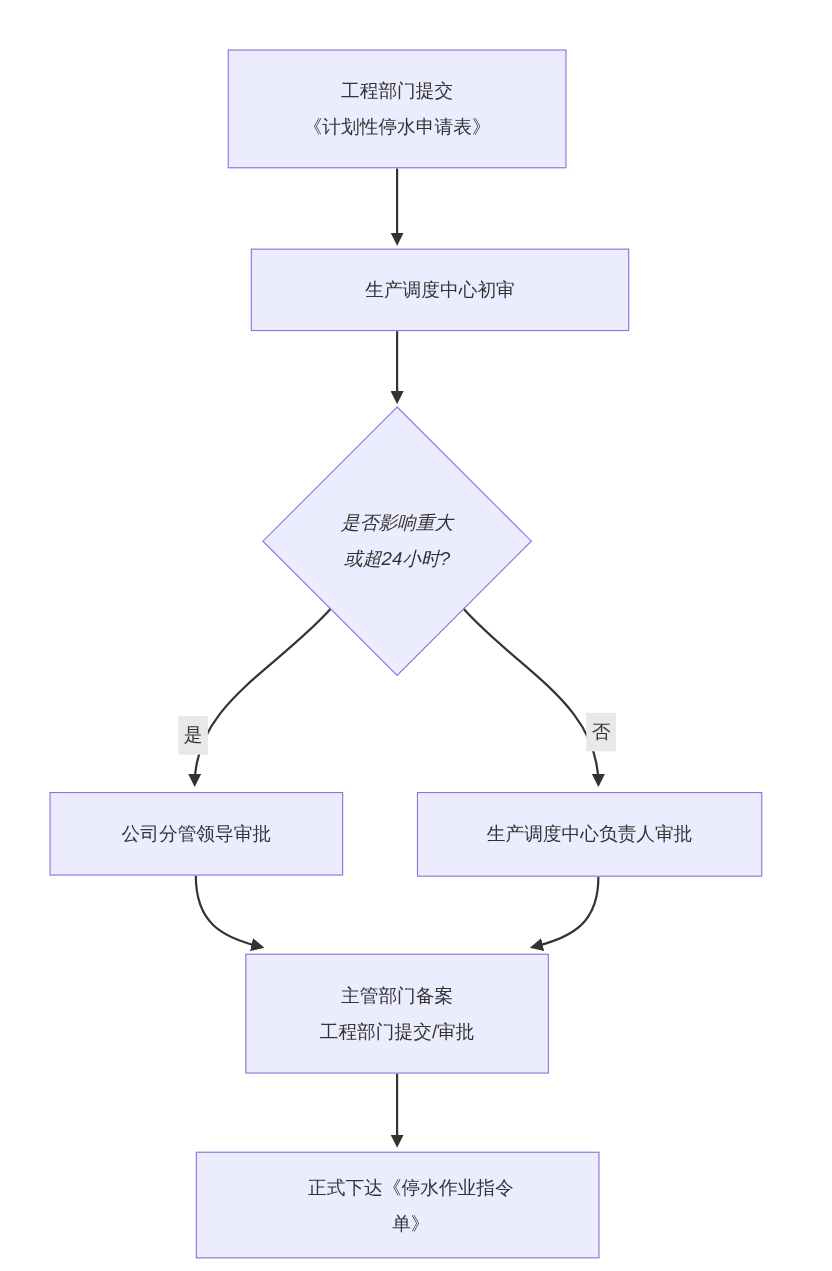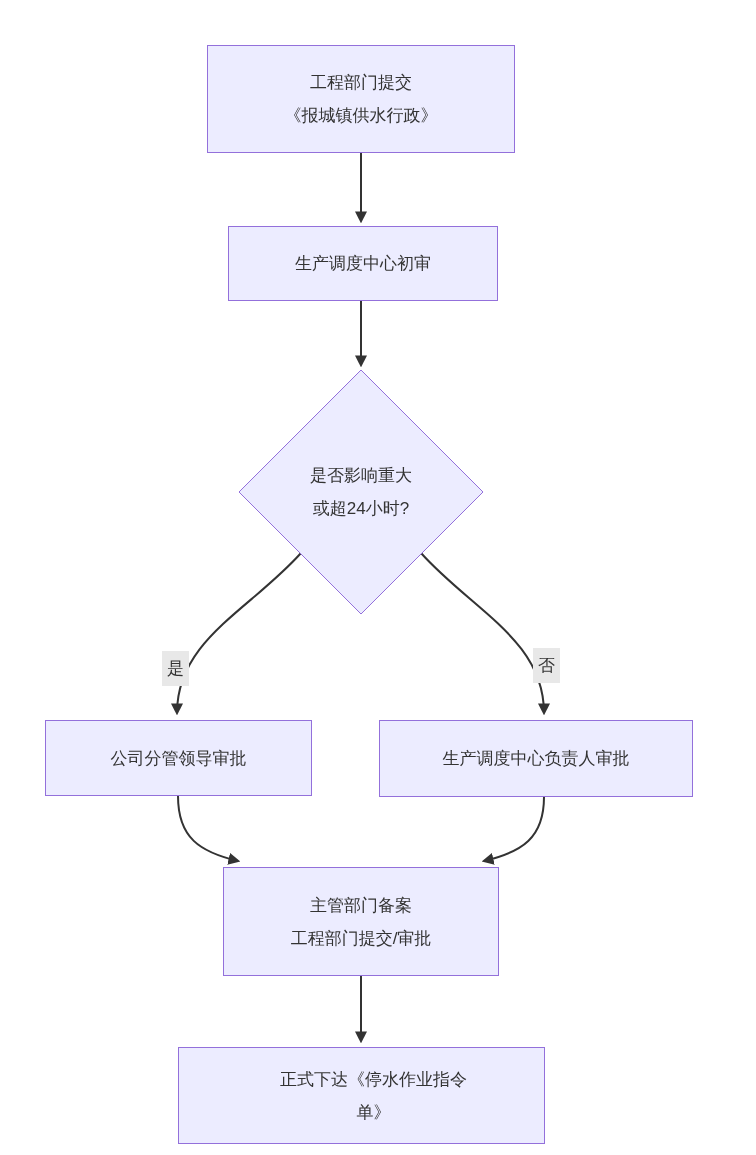--- a/index.html
+++ b/index.html
@@ -45,28 +45,28 @@
     <path class="edge" d="M301,553 C250,610 177,640 177,713" marker-end="url(#arrowhead)"></path>
     <path class="edge" d="M421,553 C472,610 544,640 544,713" marker-end="url(#arrowhead)"></path>
     <path class="edge" d="M178,796 C178,838 200,852 238,861" marker-end="url(#arrowhead)"></path>
     <path class="edge" d="M544,797 C544,838 522,852 484,861" marker-end="url(#arrowhead)"></path>
     <path class="edge" d="M361,976 L361,1041" marker-end="url(#arrowhead)"></path>
     <polygon class="diamond-shape" points="361,370 483,492 361,614 239,492"></polygon>
   </svg>
 
   <div class="node" style="left:207px;top:45px;width:308px;height:108px;">
     <span class="line">工程部门提交</span>
-    <span class="line">《报城镇供水行政》</span>
+    <span class="line">《计划性停水申请表》</span>
   </div>
 
-  <div class="node" style="left:228px;top:226px;width:270px;height:75px;">
+  <div class="node" style="left:228px;top:226px;width:344px;height:75px;">
     <span class="line">生产调度中心初审</span>
   </div>
 
-  <div class="node-text" style="left:241px;top:456px;width:240px;height:72px;">
+  <div class="node-text" style="left:241px;top:456px;width:240px;height:72px;font-style:italic;">
     <span class="line">是否影响重大</span>
     <span class="line">或超24小时?</span>
   </div>
 
   <div class="edge-label" style="left:162px;top:651px;width:27px;height:35px;">是</div>
 
   <div class="edge-label" style="left:533px;top:648px;width:27px;height:35px;">否</div>
 
   <div class="node" style="left:45px;top:720px;width:267px;height:76px;">
     <span class="line">公司分管领导审批</span>

